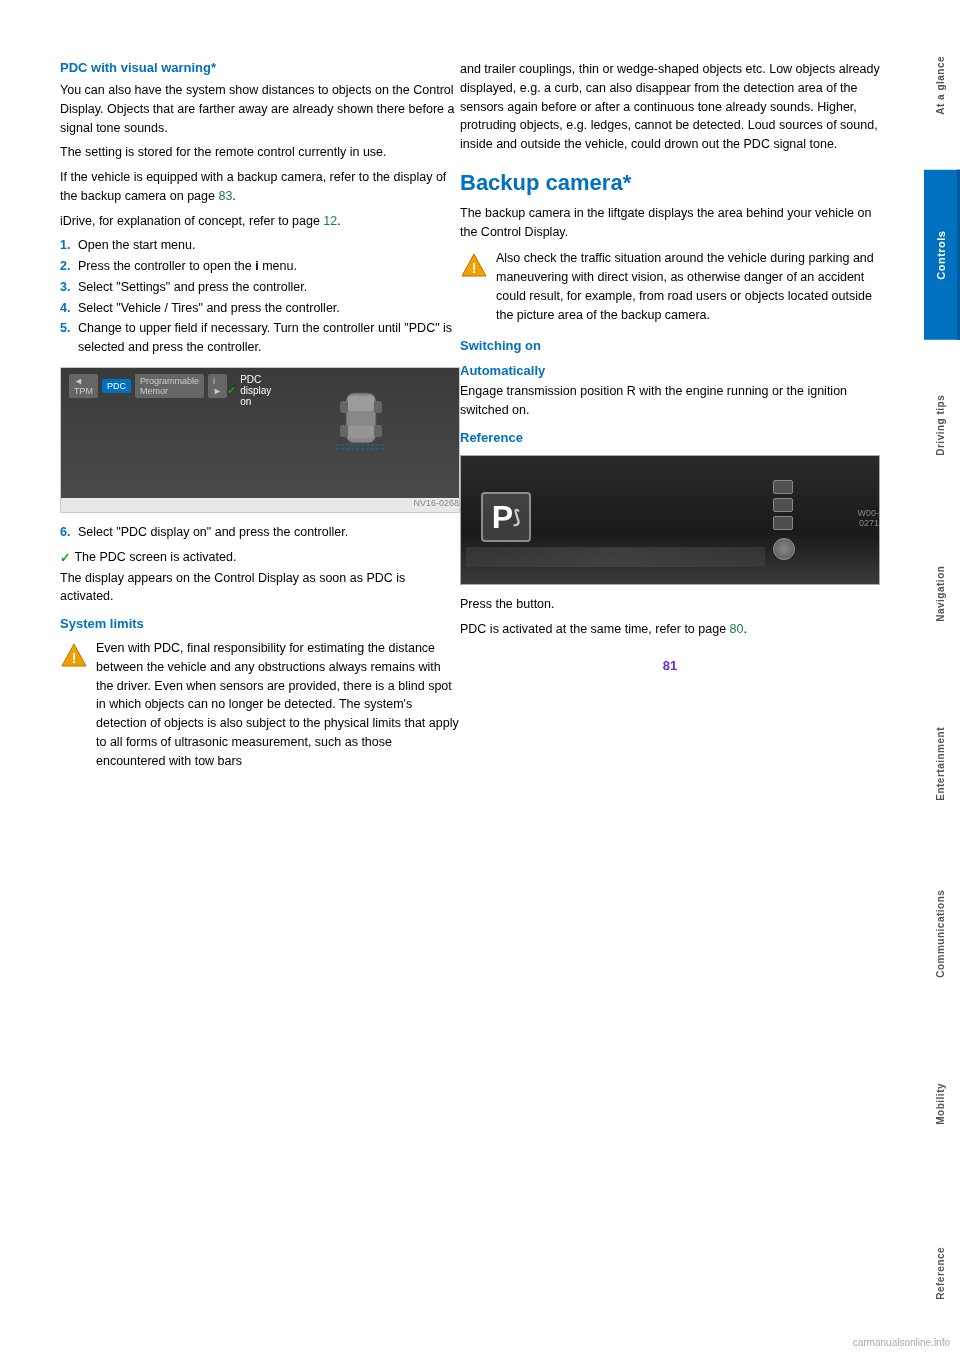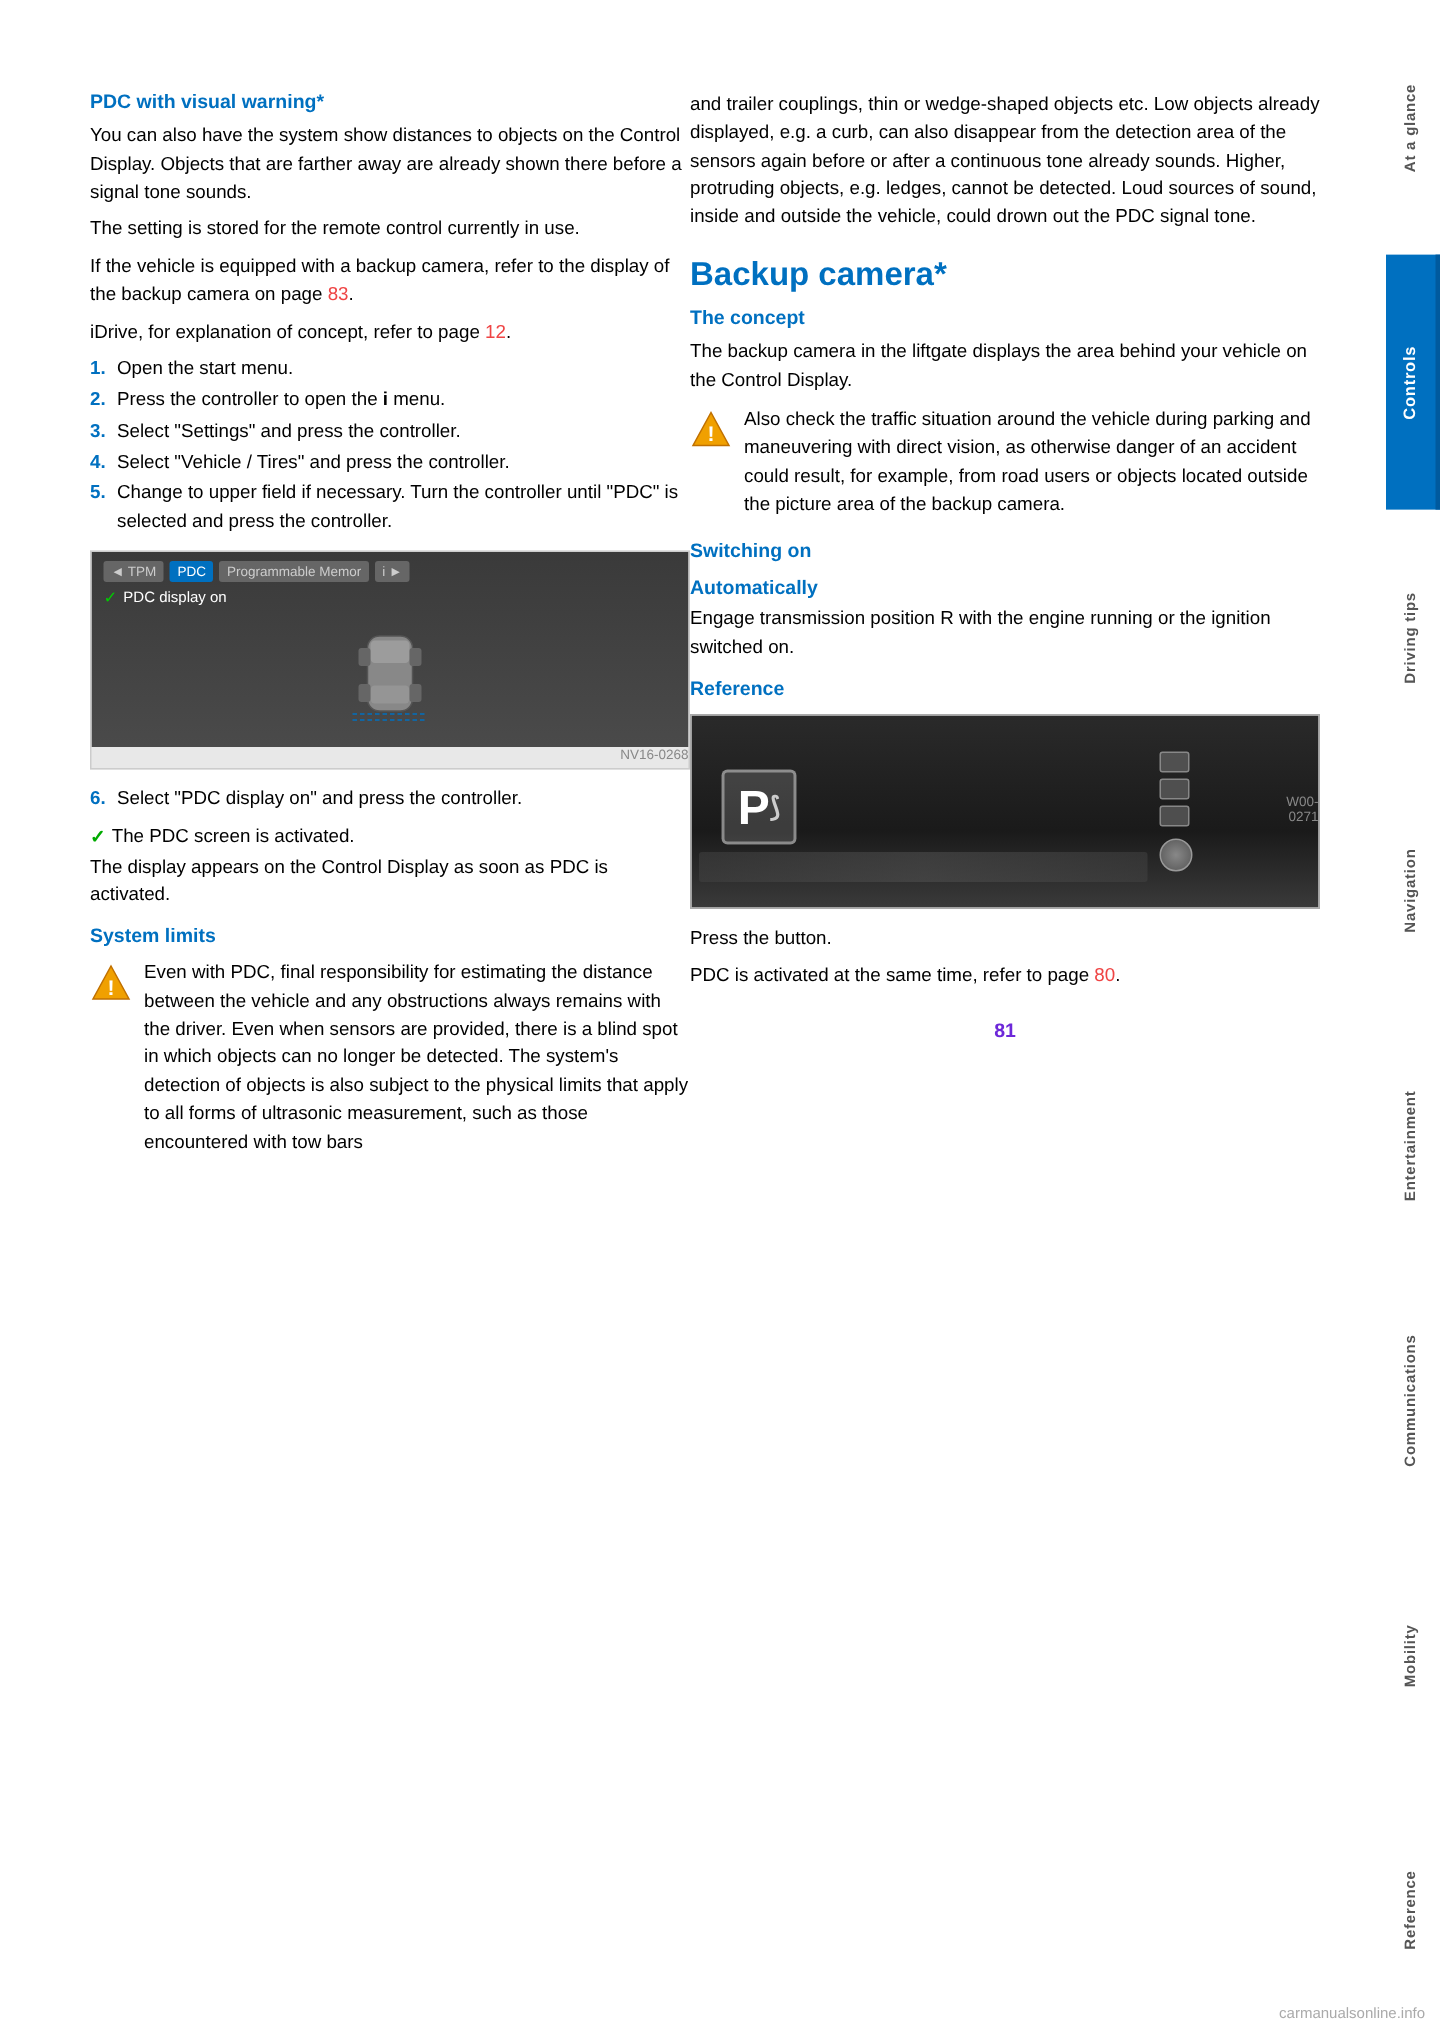--- a/index.html
+++ b/index.html
@@ -70,36 +70,36 @@
       position: relative;
       margin-bottom: 2px;
     }
     .numbered-list li .num {
       position: absolute;
       left: 0;
       color: #0070c0;
       font-weight: bold;
     }
     .link-blue {
-      color: #ef4444;
+      color: #15803d;
       text-decoration: none;
     }
     .image-box {
       border: 1px solid #ccc;
       margin: 10px 0;
       background: #e8e8e8;
       overflow: hidden;
       position: relative;
     }
     .pdc-screen-img {
       width: 100%;
       height: 130px;
       background: linear-gradient(180deg, #3a3a3a 0%, #4a4a4a 100%);
       display: flex;
-      flex-direction: column;
+      flex-direction: row;
       align-items: flex-start;
       padding: 6px 8px;
     }
     .pdc-toolbar {
       display: flex;
       align-items: center;
       gap: 4px;
       margin-bottom: 4px;
     }
     .pdc-toolbar-item {
@@ -352,21 +352,20 @@
       </div>
     </div>
 
     <div class="right-column">
 
       <p>and trailer couplings, thin or wedge-shaped objects etc. Low objects already displayed, e.g. a curb, can also disappear from the detection area of the sensors again before or after a continuous tone already sounds. Higher, protruding objects, e.g. ledges, cannot be detected. Loud sources of sound, inside and outside the vehicle, could drown out the PDC signal tone.</p>
 
       <div>
         <div class="large-section-title">Backup camera*</div>
 
-        <div class="section-title">The concept</div>
         <p>The backup camera in the liftgate displays the area behind your vehicle on the Control Display.</p>
 
         <div class="warning-box">
           <div class="info-icon">
             <svg viewBox="0 0 28 28">
               <polygon points="14,3 26,25 2,25" fill="#f0a000" stroke="#c07000" stroke-width="1"></polygon>
               <text x="14" y="22" text-anchor="middle" font-size="14" font-weight="bold" fill="#fff">!</text>
             </svg>
           </div>
           <p>Also check the traffic situation around the vehicle during parking and maneuvering with direct vision, as otherwise danger of an accident could result, for example, from road users or objects located outside the picture area of the backup camera.</p>

